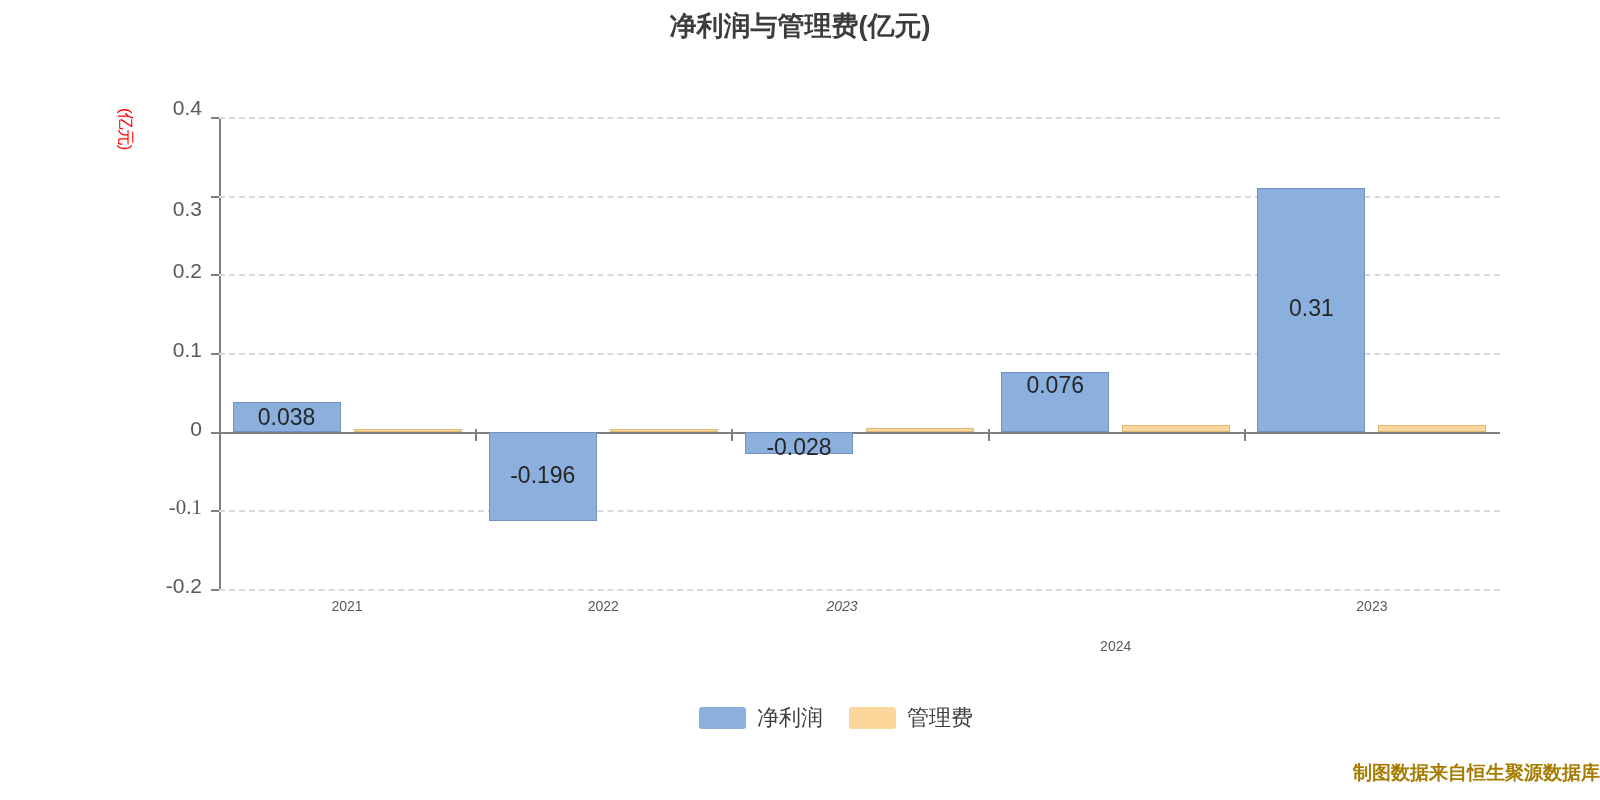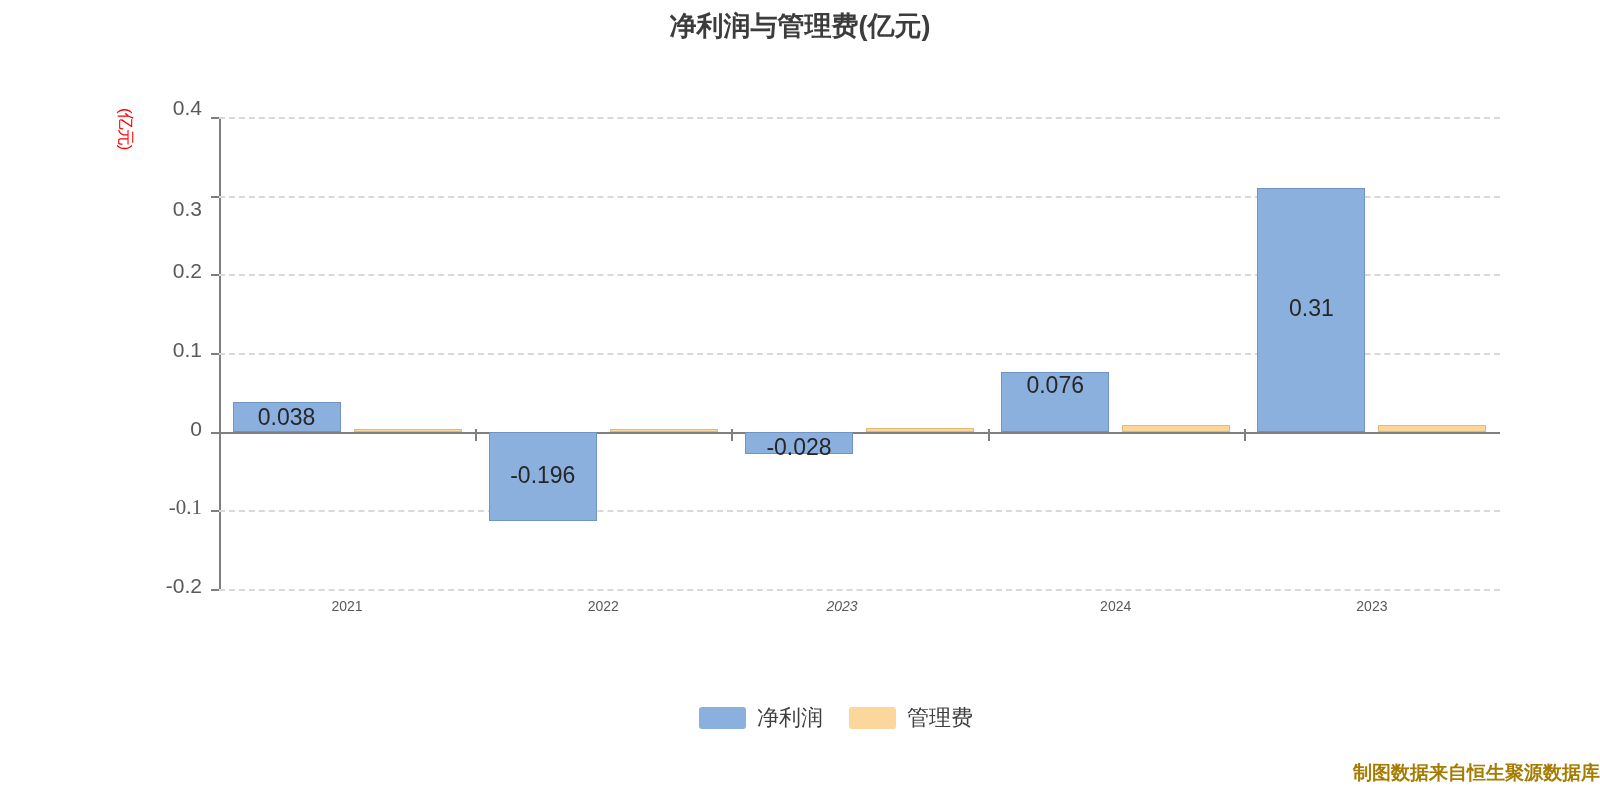--- a/index.html
+++ b/index.html
@@ -215,21 +215,21 @@
       <div class="x-tick" style="left: 219px;"></div>
       <div class="x-tick" style="left: 475.2px;"></div>
       <div class="x-tick" style="left: 731.4px;"></div>
       <div class="x-tick" style="left: 987.6px;"></div>
       <div class="x-tick" style="left: 1243.8px;"></div>
     </div>
   <div id="x-labels-layer">
       <div class="x-label" style="left: 267.1px;">2021</div>
       <div class="x-label" style="left: 523.3px;">2022</div>
       <div class="x-label" style="left: 762px; font-style: italic;">2023</div>
-      <div class="x-label" style="left: 1035.7px;">2024</div>
+      <div class="x-label" style="left: 1035.7px; margin-top: 40px;">2024</div>
       <div class="x-label" style="left: 1291.9px;">2023</div>
     </div>
   <div id="bars-layer">
       <div class="bar profit" style="left: 232.6px; top: 401.773px; width: 108px; height: 29.8933px;"></div>
       <div class="bar-label" style="width: 148px; left: 212.6px; top: 403.773px;">0.038</div>
       <div class="bar expense" style="left: 353.6px; top: 428.52px; width: 108px; height: 3.14667px;"></div>
       <div class="bar profit" style="left: 488.8px; top: 431.667px; width: 108px; height: 89.68px;"></div>
       <div class="bar-label" style="width: 148px; left: 468.8px; top: 461.507px;">-0.196</div>
       <div class="bar expense" style="left: 609.8px; top: 428.52px; width: 108px; height: 3.14667px;"></div>
       <div class="bar profit" style="left: 745px; top: 431.667px; width: 108px; height: 22.0267px;"></div>

